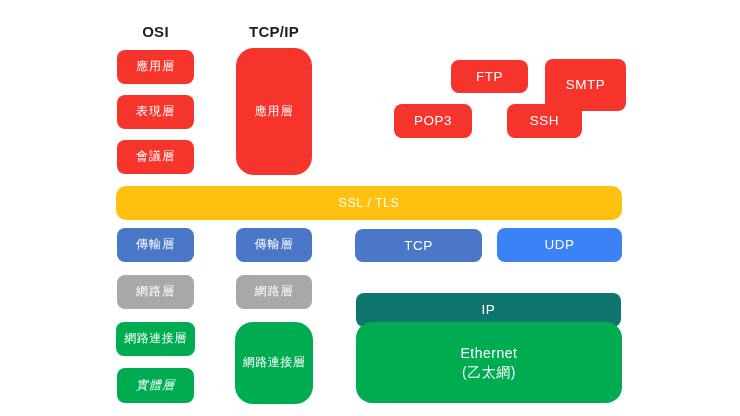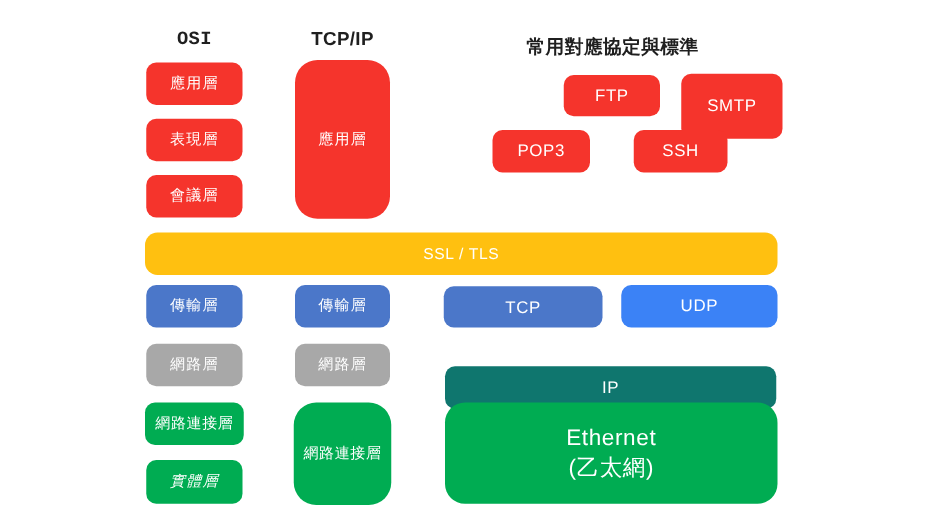--- a/index.html
+++ b/index.html
@@ -37,30 +37,29 @@
     text-align: center;
   }
   .latin {
     font-size: 13.5px;
     letter-spacing: 0.5px;
     font-weight: 400;
   }
   .r18 { border-radius: 18px; }
   .r16 { border-radius: 16px; }
   .r10 { border-radius: 10px; }
-  .eth-line { display: block; font-size: 18px; letter-spacing: 0.5px; }
+  .eth-line { display: block; font-size: 14px; letter-spacing: 0.5px; }
 </style>
 </head>
 <body>
 
 <div class="canvas">
 
-  <div class="hdr" style="left:117px; top:23px; width:77px;font-family:Liberation Mono, monospace;">OSI</div>
+  <div class="hdr" style="left:117px; top:23px; width:77px;">OSI</div>
   <div class="hdr" style="left:236px; top:23px; width:76px;">TCP/IP</div>
-  <div class="hdr" style="left:355px; top:28px; width:270px;">常用對應協定與標準</div>
 
   <div class="box" style="left: 117px; top: 50px; width: 77px; height: 34px; background: rgb(245, 52, 44);">應用層</div>
   <div class="box" style="left: 117px; top: 95px; width: 77px; height: 34px; background: rgb(245, 52, 44);">表現層</div>
   <div class="box" style="left: 117px; top: 140px; width: 77px; height: 34px; background: rgb(245, 52, 44);">會議層</div>
   <div class="box" style="left: 117px; top: 228px; width: 77px; height: 34px; background: rgb(75, 119, 201);">傳輸層</div>
   <div class="box" style="left: 117px; top: 275px; width: 77px; height: 34px; background: rgb(168, 168, 168);">網路層</div>
   <div class="box" style="left: 116px; top: 322px; width: 79px; height: 34px; letter-spacing: 0.5px; background: rgb(0, 172, 82);">網路連接層</div>
   <div class="box" style="left: 117px; top: 368px; width: 77px; height: 35px; background: rgb(0, 172, 82); font-style: italic;">實體層</div>
 
   <div class="box r18" style="left: 236px; top: 48px; width: 76px; height: 127px; background: rgb(245, 52, 44);">應用層</div>

